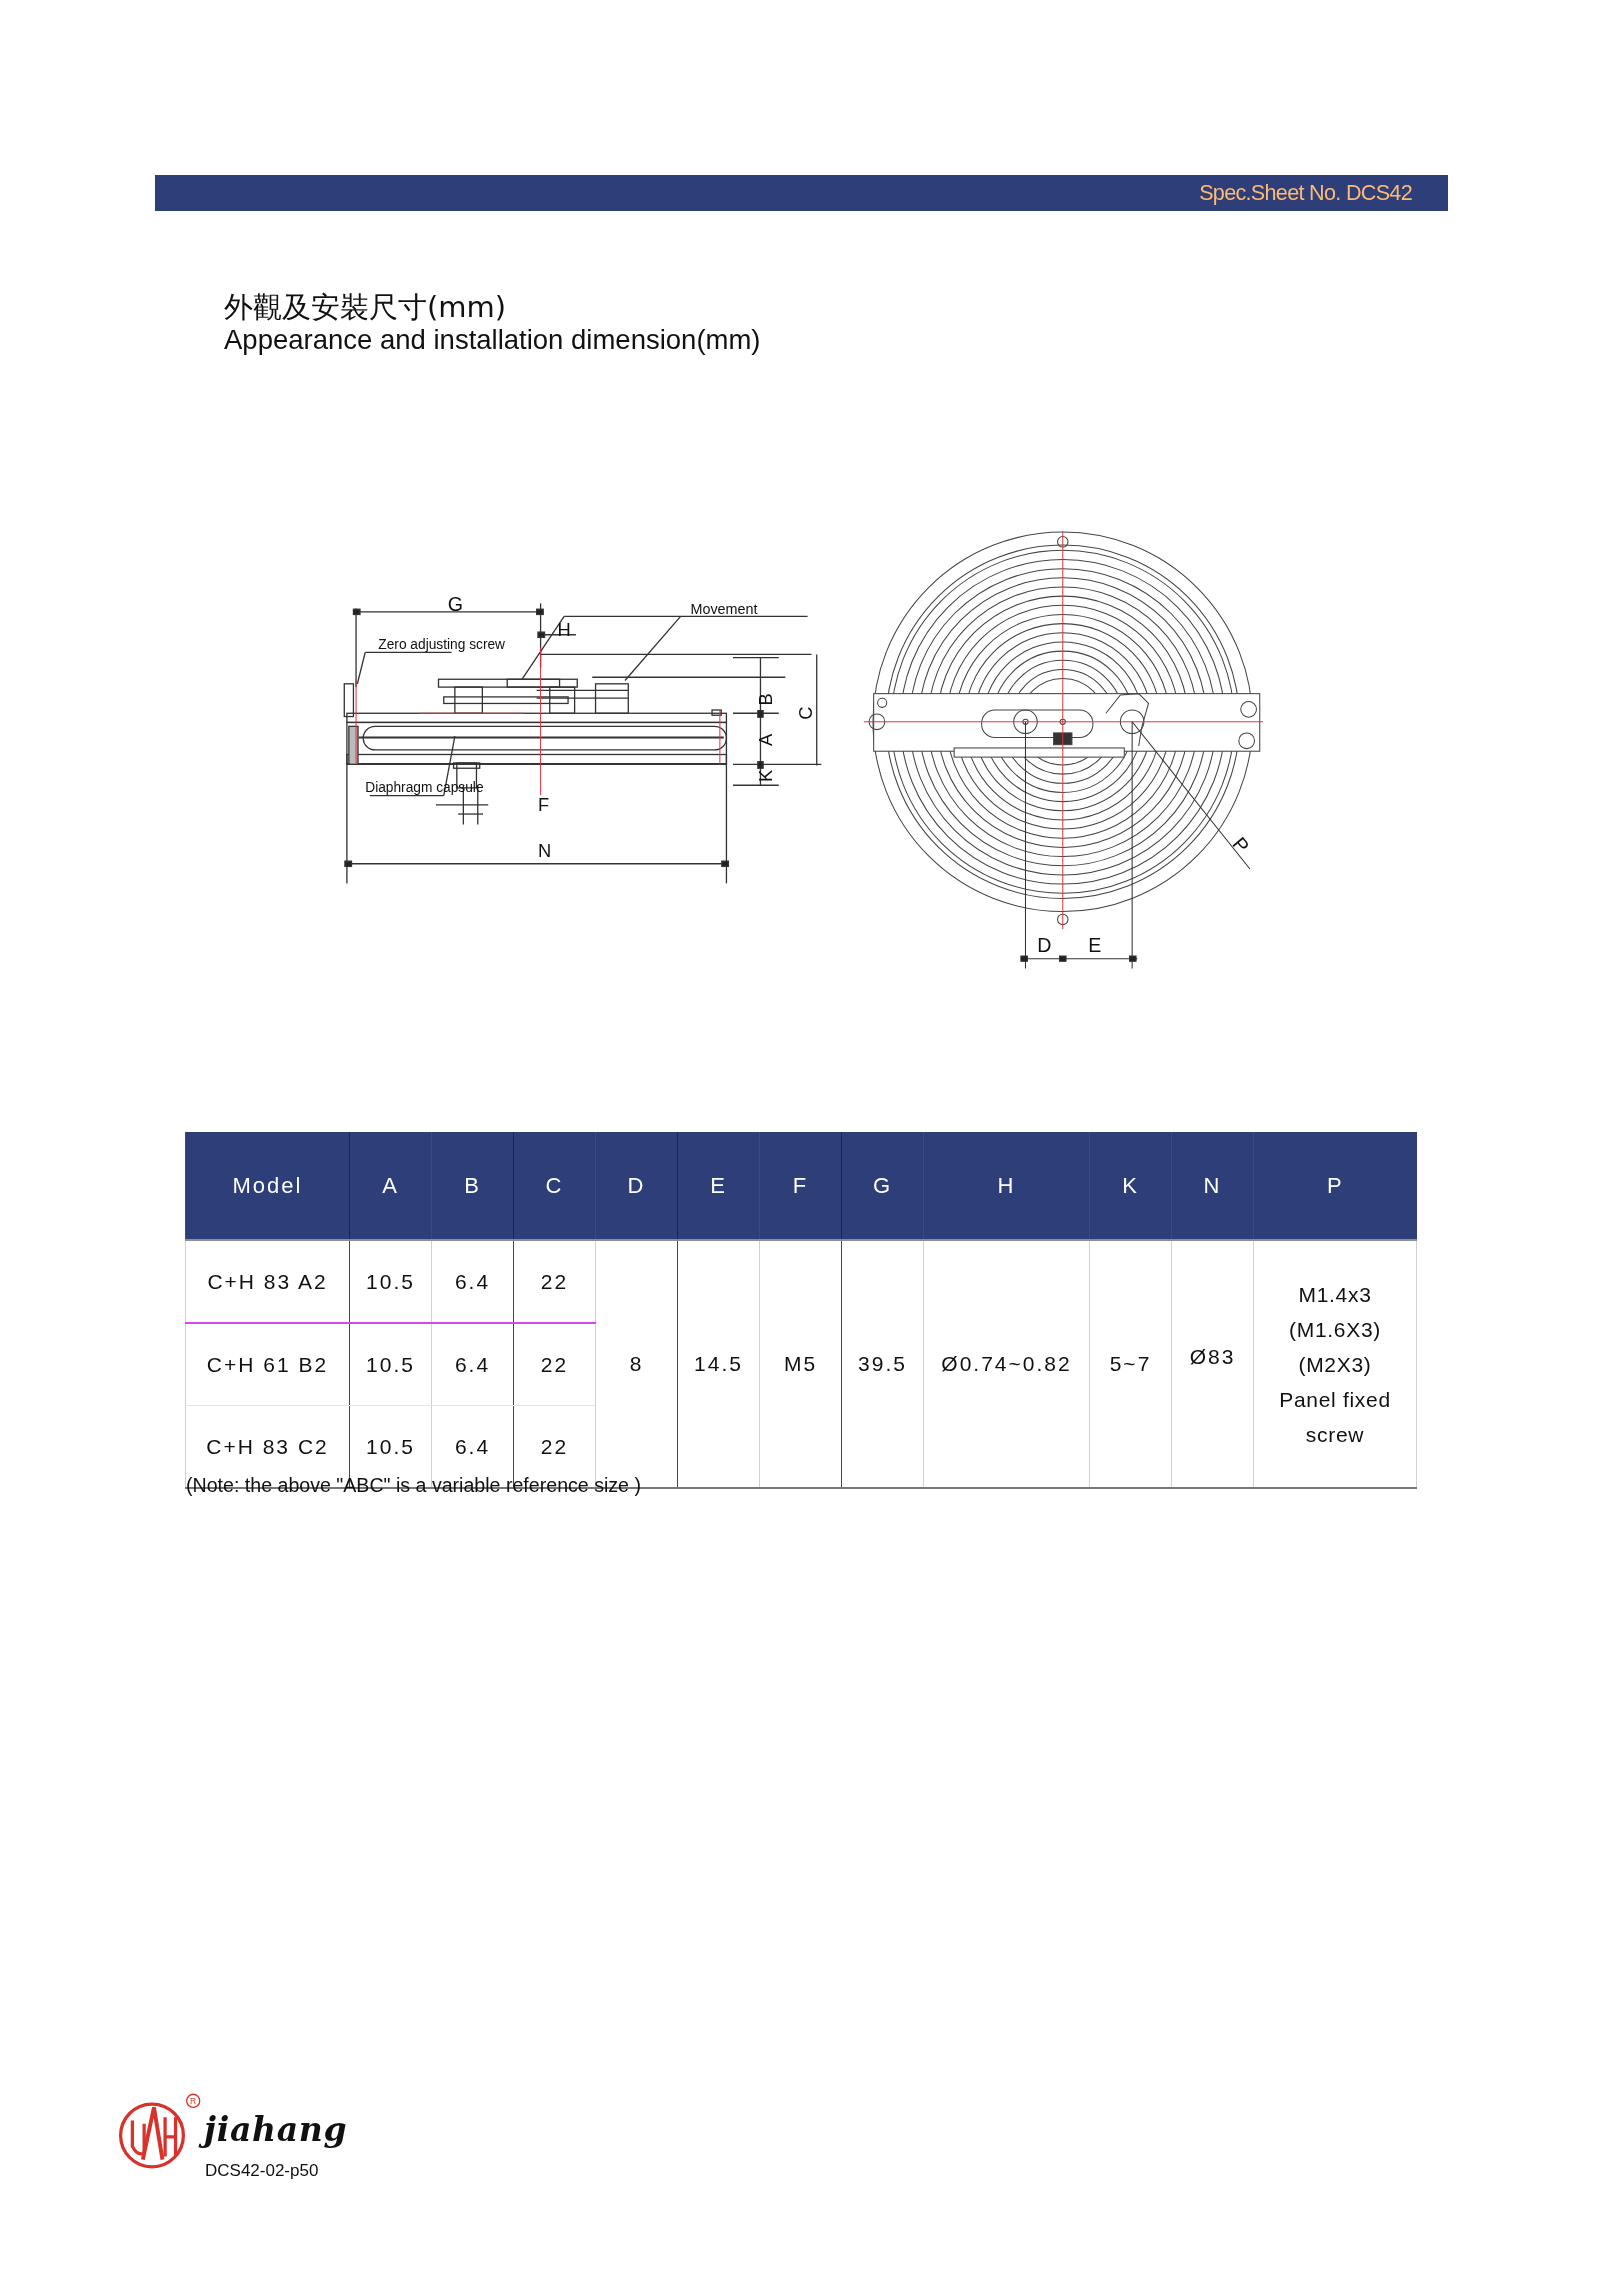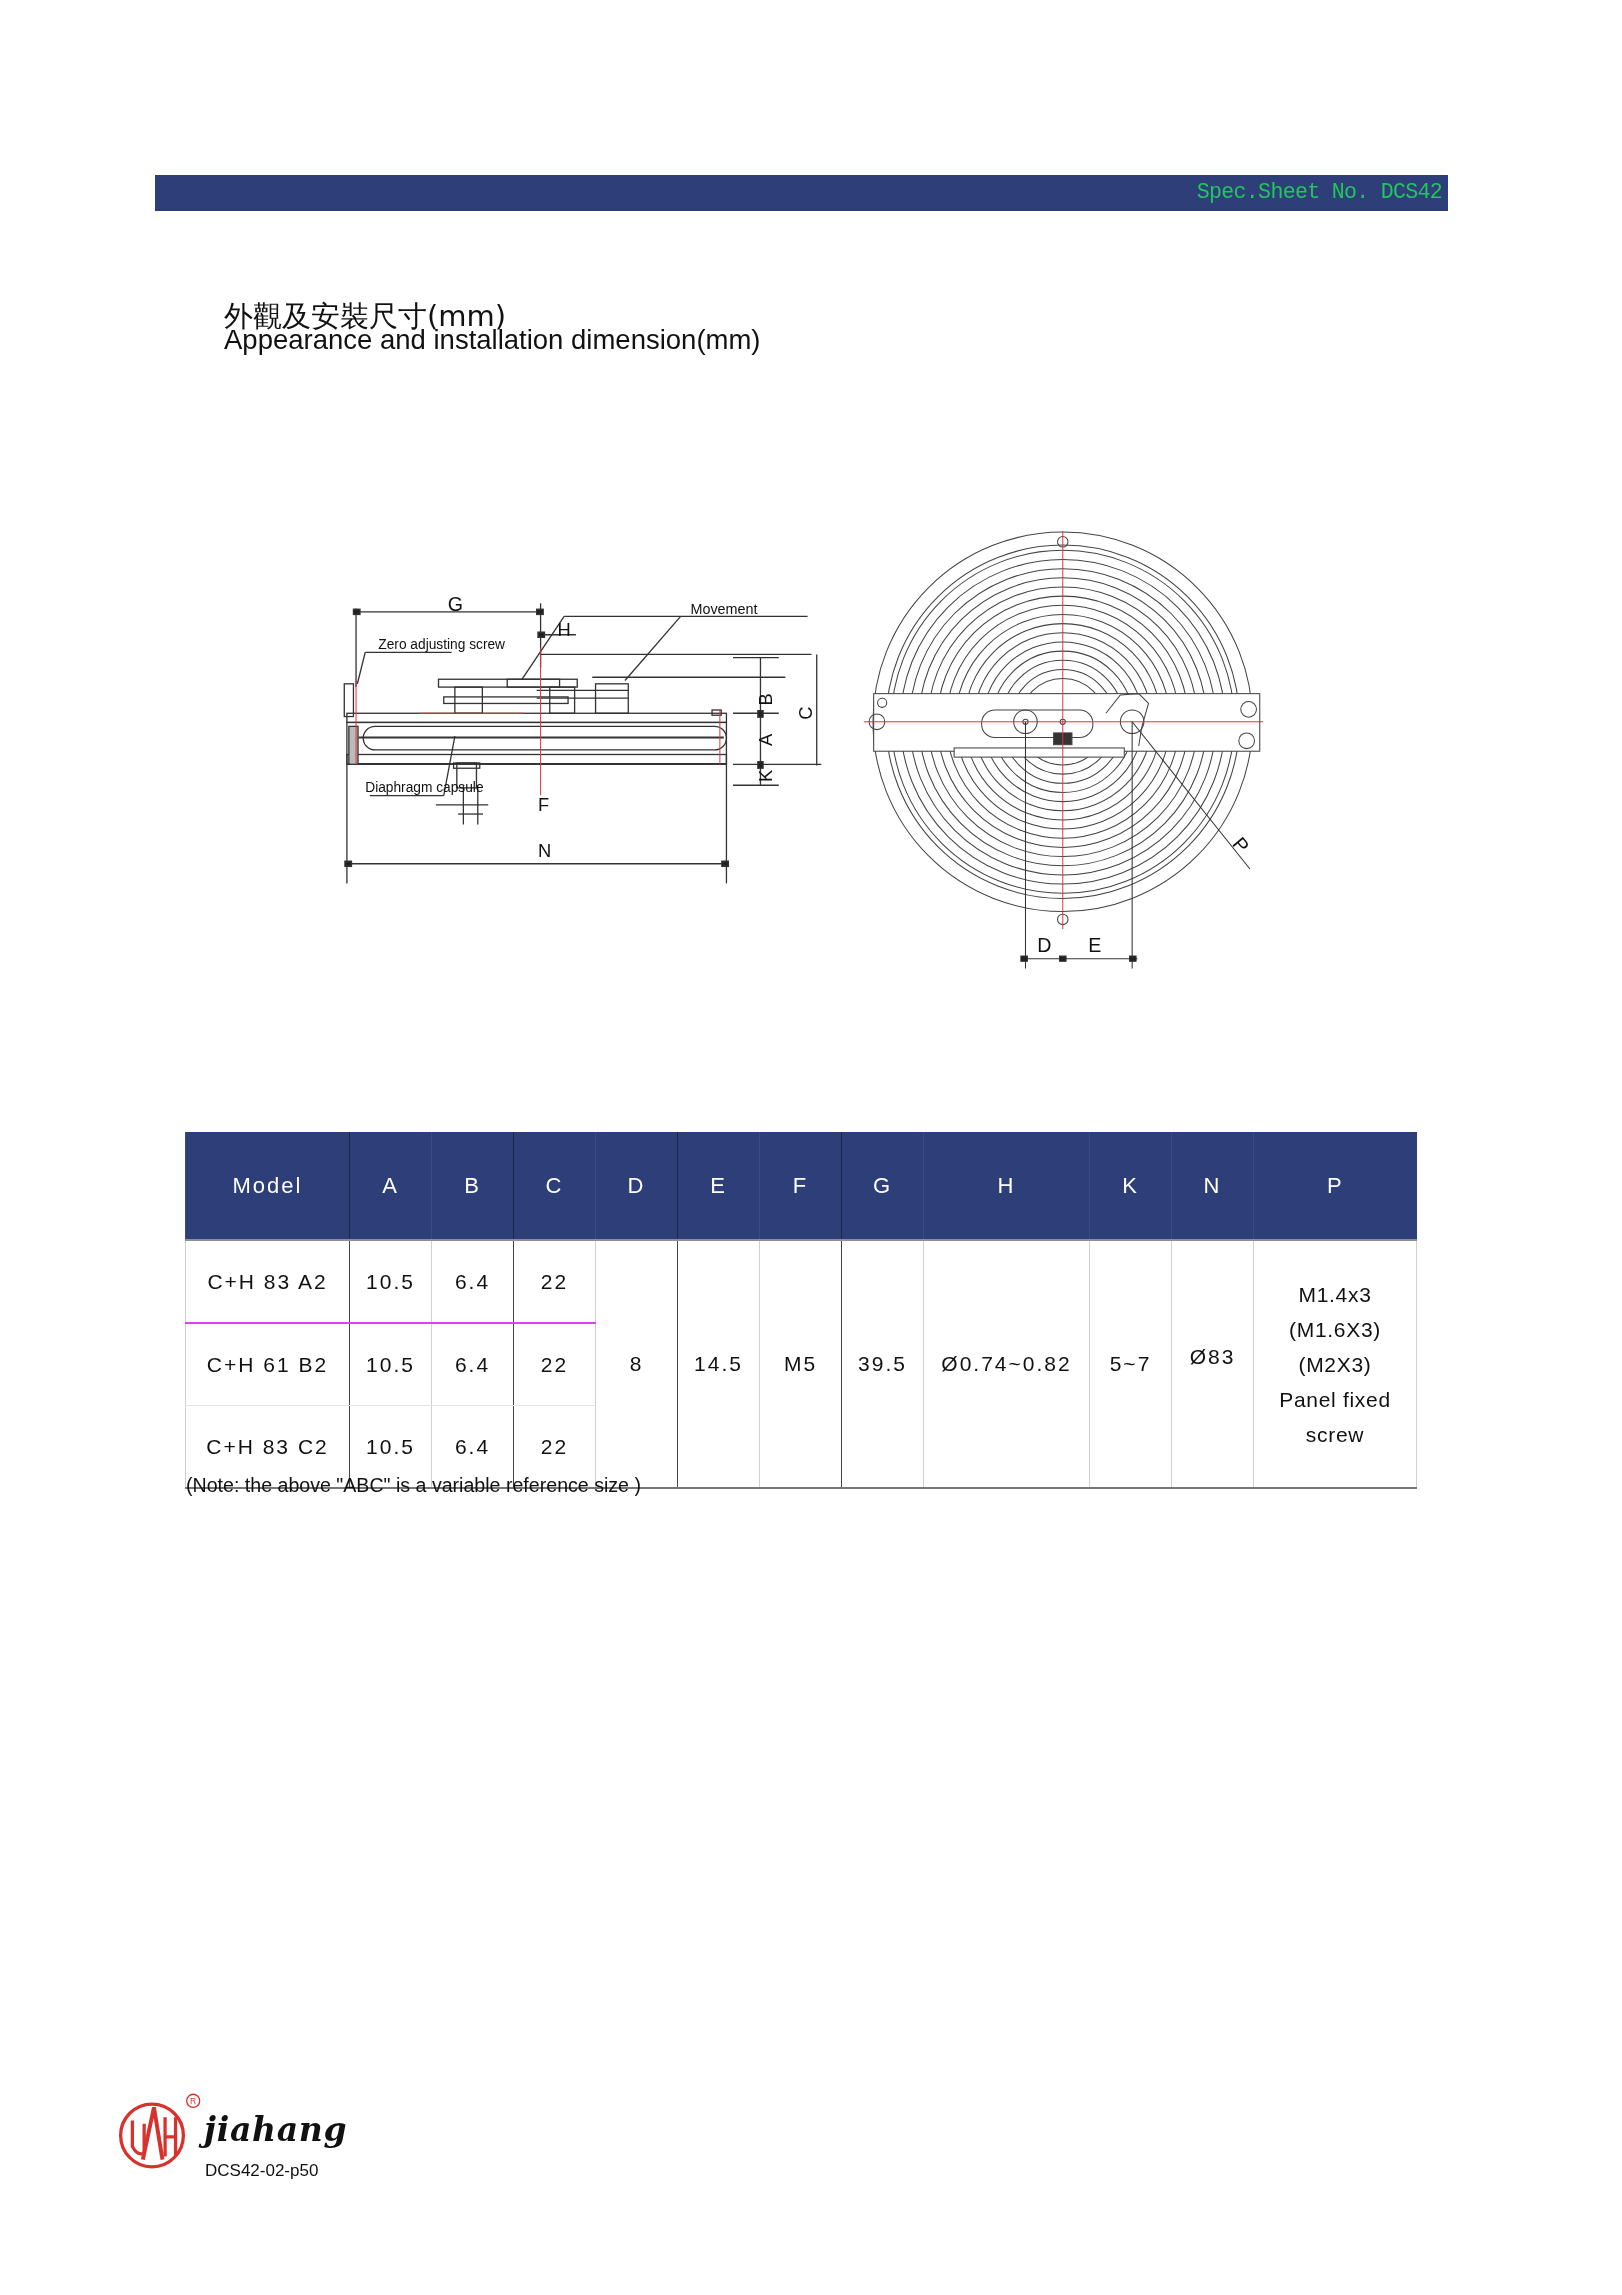--- a/index.html
+++ b/index.html
@@ -1,19 +1,19 @@
 <!DOCTYPE html>
 <html style="font-size:10.5px"><head>
 <meta charset="utf-8">
 <style>
   html, body { margin:0; padding:0; background:#ffffff; }
   body { width:1623px; height:2295px; position:relative; overflow:hidden; font-family:"Liberation Sans", sans-serif; color:#111; }
   .header-band { position:absolute; left:155px; top:175px; width:1293px; height:36px; background:#2e3e78; }
-  .header-band .sheet-no { position:absolute; right:6px; top:5.2px; color:#22c55e; font-size:21.6px; letter-spacing:-0.7px; font-family:Liberation Mono, monospace; }
-  .title-cn { position:absolute; left:224px; top:288px; font-size:29px; font-family:"DejaVu Sans", sans-serif;margin-top:9px; }
+  .header-band .sheet-no { position:absolute; right:36px; top:5.2px; color:#fdba74; font-size:21.6px; letter-spacing:-0.7px; font-family:Liberation Sans, sans-serif; }
+  .title-cn { position:absolute; left:224px; top:288px; font-size:29px; font-family:"DejaVu Sans", sans-serif; }
   .title-en { position:absolute; left:224px; top:324px; font-size:27.5px; }
   svg.drawing { position:absolute; left:0; top:0; }
   .spec-table { position:absolute; left:185px; top:1132px; border-collapse:collapse; table-layout:fixed; }
   .spec-table th { background:#2e3e78; color:#fff; font-weight:normal; font-size:22px; letter-spacing:2px; height:75px; padding:16px; border-left:0.7px solid #3b4a83; border-bottom:2.6px solid #8c8f99; }
   .spec-table th.bold-sep { border-left:1.3px solid #1b2550; }
   .spec-table td { text-align:center; font-size:21px; letter-spacing:2px; padding:0; border-left:0.7px solid #d0d0d0; height:81px; vertical-align:middle; }
   .spec-table td.bold-sep { border-left:1.3px solid #444; }
   .spec-table tr.r1 td.abc { border-bottom:2px solid #d946ef; }
   .spec-table tr.last td { border-bottom:2.6px solid #777; }
   .spec-table td.pcell { font-size:21px; line-height:35px; letter-spacing:0.7px; border-right:0.7px solid #d0d0d0; }

